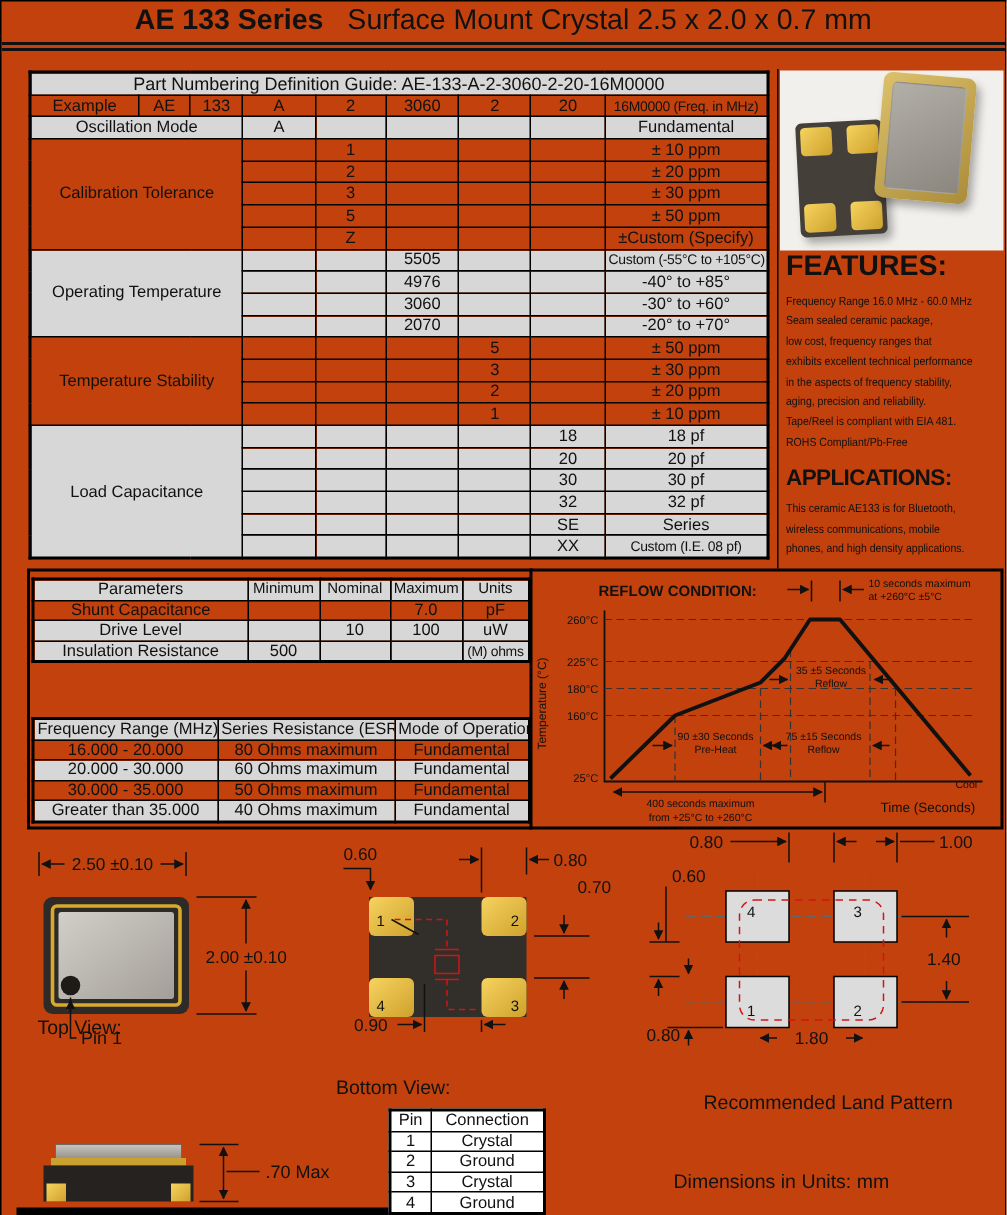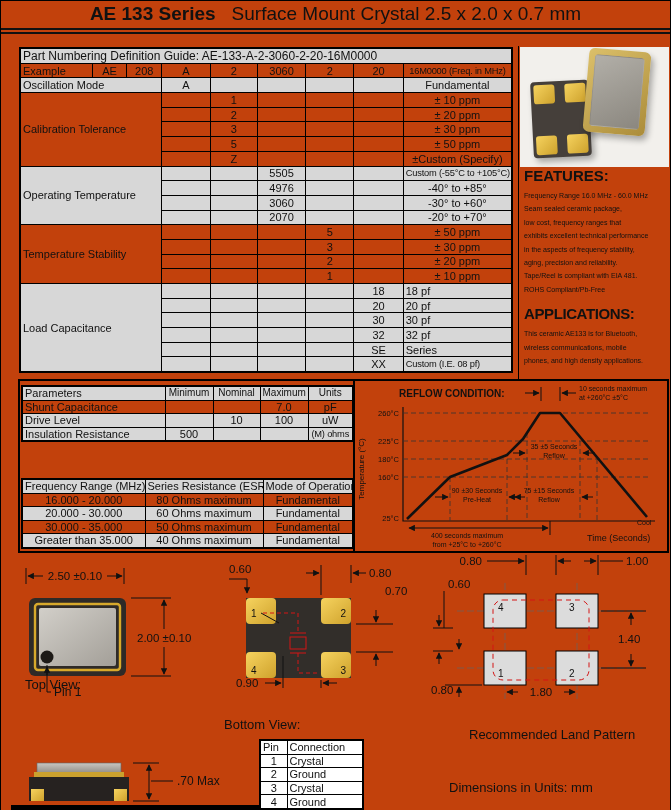--- a/index.html
+++ b/index.html
@@ -11,21 +11,21 @@
   .titlebar{position:absolute;top:0;left:0;right:0;height:25px;border-bottom:2px solid #111;
             text-align:center;padding-top:2px;}
   .title-main{font-weight:bold;font-size:19px;}
   .title-sub{font-size:19px;margin-left:16px;}
   .rule2{position:absolute;top:31px;left:0;right:0;height:2px;background:#111;}
 
   
   table{border-collapse:collapse;font-size:11px;table-layout:fixed;}
   td{border:1px solid #000;text-align:center;padding:0 2px;height:13.7px;line-height:12px;
      white-space:nowrap;overflow:hidden;}
-  .left{text-align:left;}
+  .left{text-align:center;}
   tr.shaded td, td.shaded{background:#d7d7d7;}
   td.small{font-size:9.3px;letter-spacing:-0.2px;}
   td.guide{font-size:12px;}
 
   .part-table{position:absolute;left:18px;top:46px;width:494px;border:2px solid #000;}
   .params-table{position:absolute;left:20px;top:384px;width:331px;border:2px solid #000;}
   .params-table td{height:12.5px;}
   .params-table tr:first-child td{font-size:10px;}
   .params-table tr:first-child td:first-child{font-size:11px;}
   .esr-table{position:absolute;left:20px;top:477px;width:331px;border:2px solid #000;}
@@ -47,21 +47,21 @@
   .pad.tl{left:3px;top:3px;} .pad.tr{right:3px;top:3px;}
   .pad.bl{left:3px;bottom:3px;} .pad.br{right:3px;bottom:3px;}
   .xtl-top{position:absolute;left:66px;top:3px;width:62px;height:84px;
            background:linear-gradient(135deg,#dcc06a,#ab8c3a);border-radius:6px;
            transform:rotate(5deg);box-shadow:3px 4px 6px rgba(0,0,0,.32);}
   .lid{position:absolute;left:6px;top:6px;right:6px;bottom:6px;border-radius:4px;
        border:1px solid #93793305;background:linear-gradient(150deg,#b2afa8,#8b877f);}
 
   
   .features{position:absolute;left:523px;top:166px;width:144px;}
-  .feat-head{font-weight:bold;font-size:15px;margin:0 0 5px 0;}
+  .feat-head{font-weight:bold;font-size:19px;margin:0 0 5px 0;}
   .app-head{font-weight:bold;font-size:15px;margin:9px 0 5px 0;letter-spacing:-0.4px;}
   .fline{font-size:7.8px;line-height:13.4px;white-space:nowrap;transform:scaleX(.9);transform-origin:0 0;}
 
   
   .cap{position:absolute;font-size:13px;}
   .units-note{position:absolute;left:448px;top:779px;font-size:13px;}
 
   svg{position:absolute;}
   svg text{font-family:"Liberation Sans",sans-serif;fill:#111;}
 </style>
@@ -87,21 +87,21 @@
         <col style="width:49px">
         <col style="width:108px">
       </colgroup>
     <tbody id="part-tbody">
         <tr class="shaded">
           <td colspan="9" class="left guide">Part Numbering Definition Guide:  AE-133-A-2-3060-2-20-16M0000</td>
         </tr>
         <tr>
           <td class="left">Example</td>
           <td>AE</td>
-          <td>208</td>
+          <td>133</td>
           <td>A</td>
           <td>2</td>
           <td>3060</td>
           <td>2</td>
           <td>20</td>
           <td class=" small">16M0000 (Freq. in MHz)</td>
         </tr>
         <tr class="shaded">
           <td colspan="3" rowspan="1" class="left">Oscillation Mode</td>
           <td>A</td>

